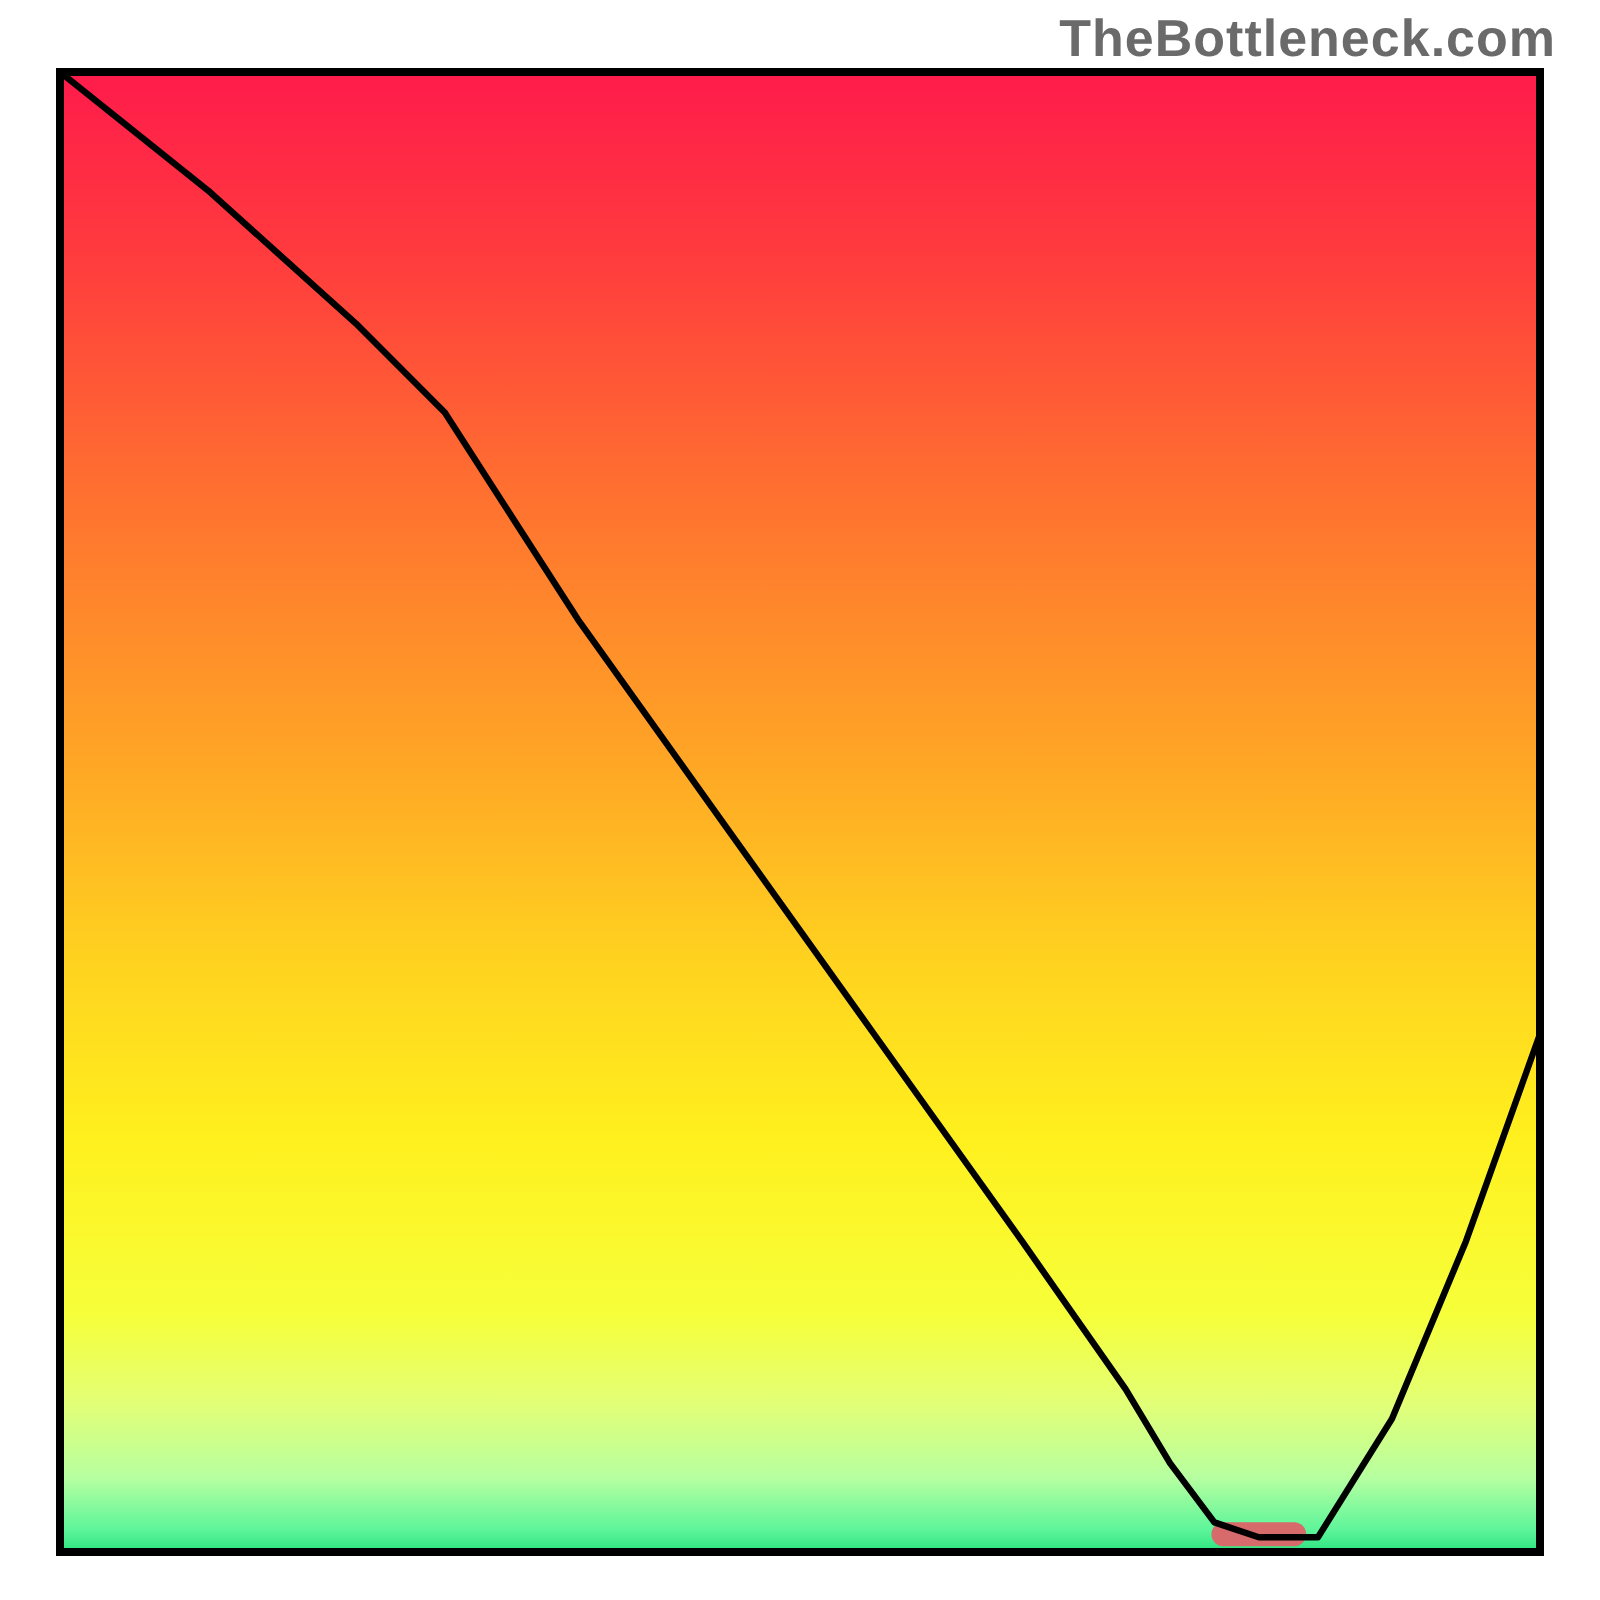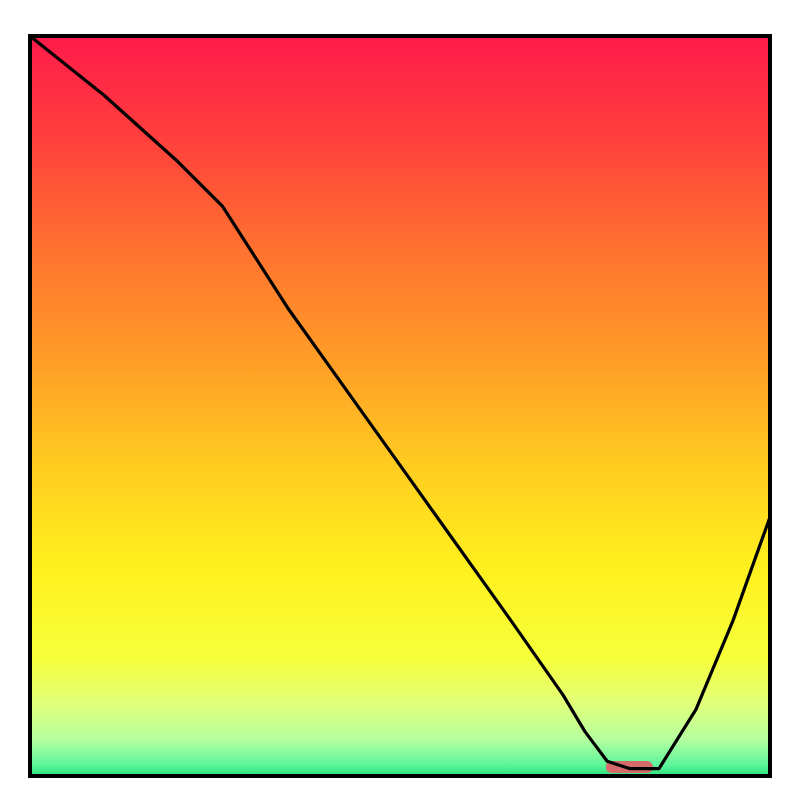--- a/index.html
+++ b/index.html
@@ -25,20 +25,21 @@
     letter-spacing: 0.5px;
   }
   svg {
     display: block;
   }
 </style>
 </head>
 <body>
 
 <div class="frame">
+  <div class="watermark">TheBottleneck.com</div>
   <svg id="chart-svg" width="800" height="800" viewBox="0 0 800 800">
       <defs>
         <linearGradient id="bg" x1="0" y1="0" x2="0" y2="1">
           <stop offset="0%" stop-color="#ff1b4b"></stop>
           <stop offset="12%" stop-color="#ff3a3e"></stop>
           <stop offset="28.000000000000004%" stop-color="#ff6f30"></stop>
           <stop offset="45%" stop-color="#ffa126"></stop>
           <stop offset="60%" stop-color="#ffd21f"></stop>
           <stop offset="72%" stop-color="#fff01e"></stop>
           <stop offset="84%" stop-color="#f6ff3a"></stop>

